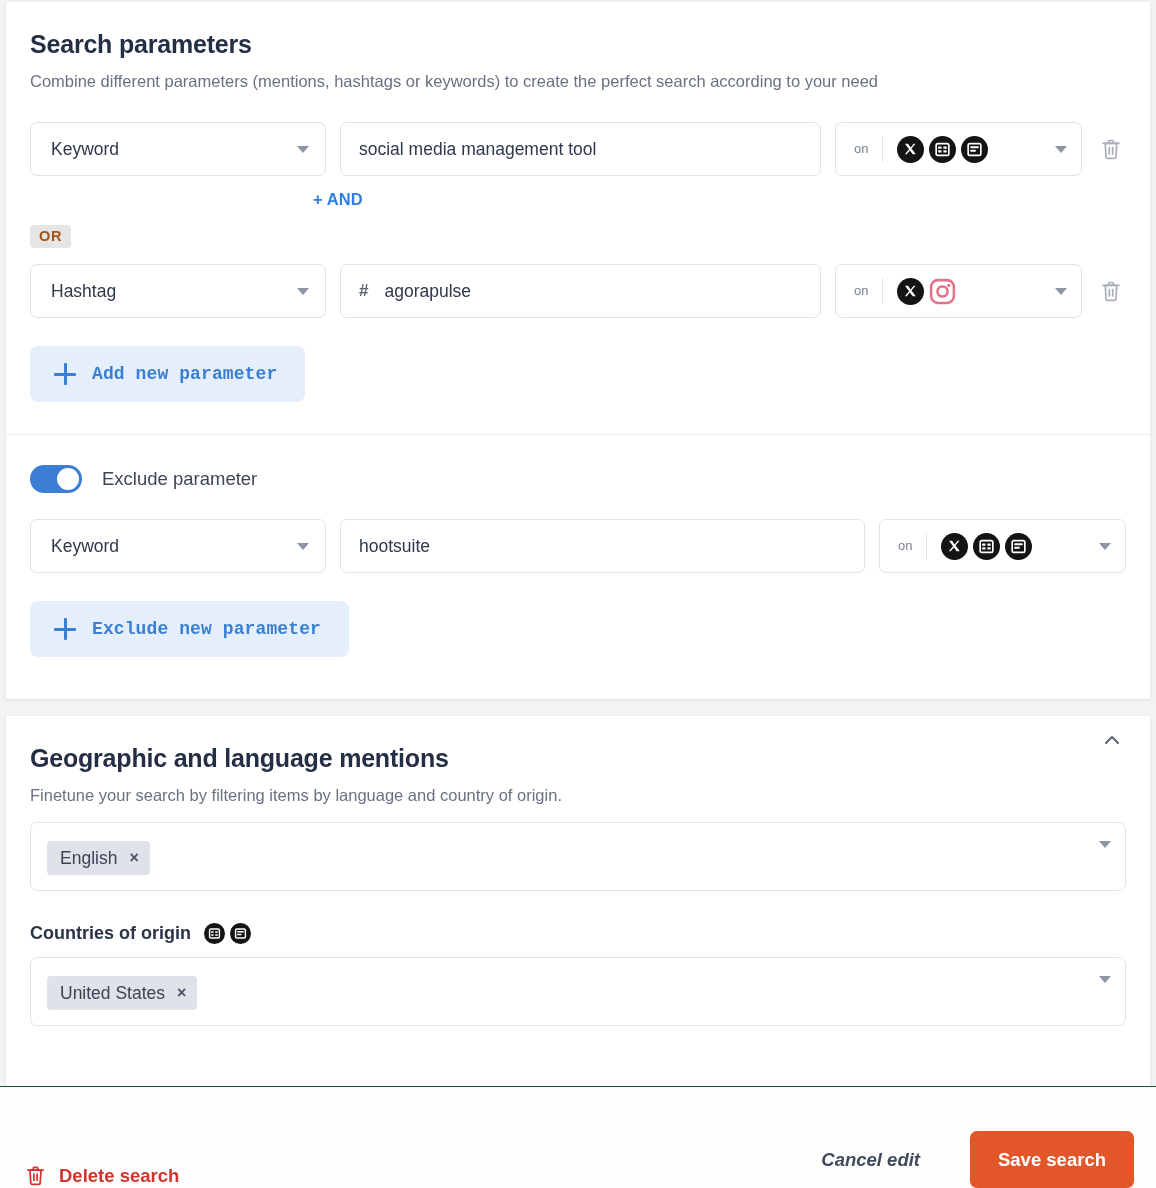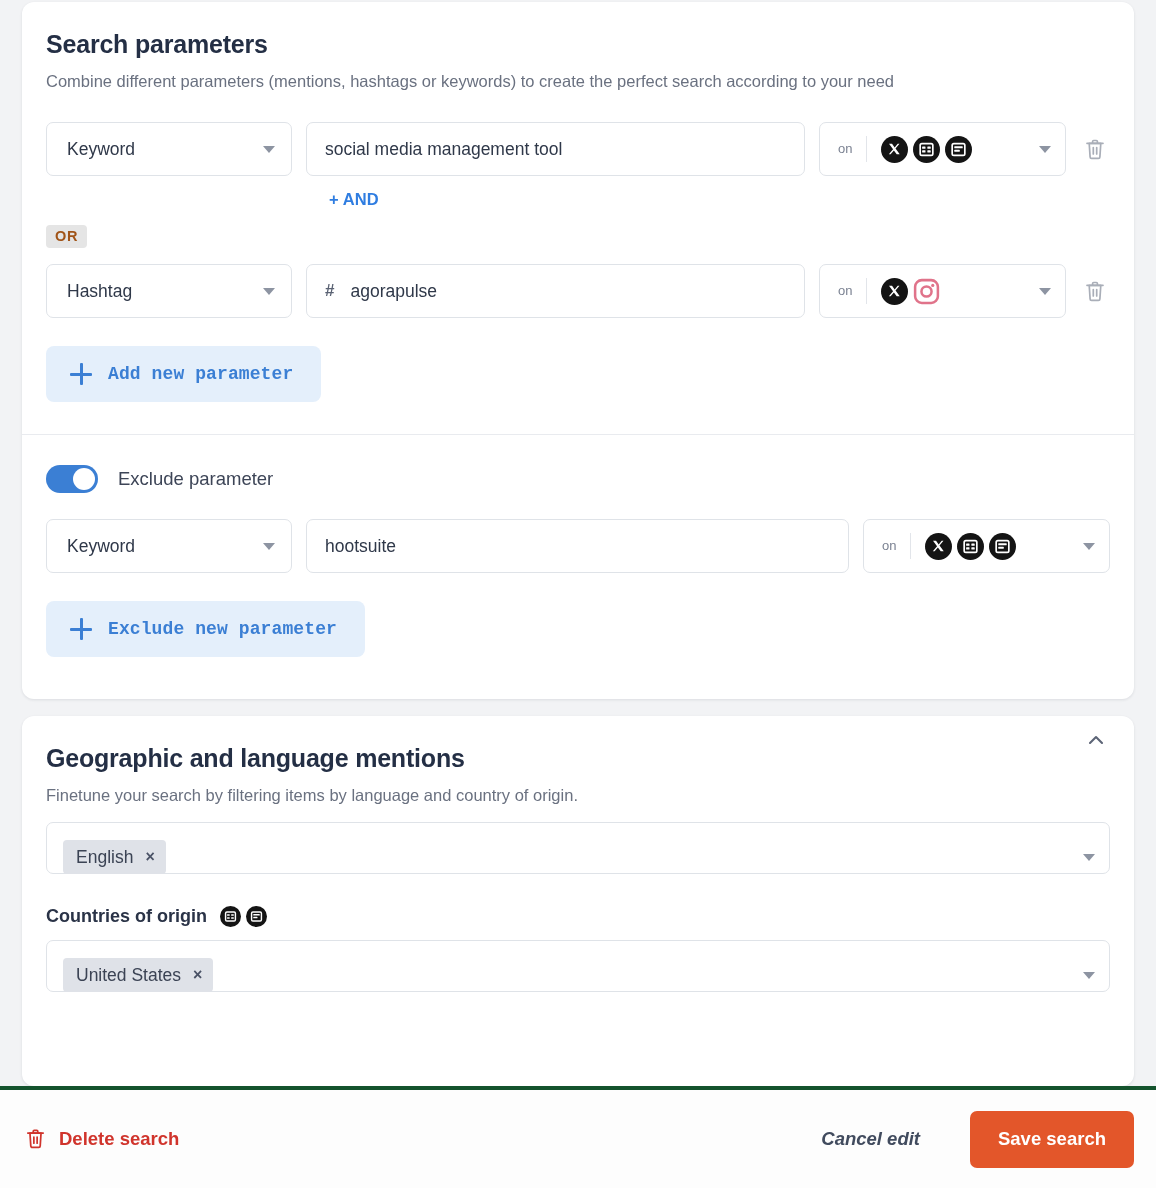--- a/index.html
+++ b/index.html
@@ -14,23 +14,23 @@
   .page {
     position: relative;
     width: 1156px; height: 1188px;
     background: #f2f3f5;
     overflow: hidden;
   }
 
   
   .card {
     background: #ffffff;
-    border-radius: 12px;
+    border-radius: 0;
     box-shadow: 0 1px 3px rgba(22,30,46,.10);
-    margin: 0 22px;
+    margin: 0 6px;
   }
   #card-params { position: absolute; top: 2px; left: 0; right: 0; height: 697px; }
   #card-geo    { position: absolute; top: 716px; left: 0; right: 0; height: 370px; }
 
   .card-inner { padding: 0 24px; }
 
   
   .h-title {
     font-size: 25px;
     font-weight: 700;
@@ -58,21 +58,21 @@
     height: 54px;
     border: 1px solid #dfe3e8;
     border-radius: 7px;
     background: #fff;
     display: flex;
     align-items: center;
     font-size: 17px;
     color: #30394c;
   }
   .sel {
-    width: 246px;
+    width: 296px;
     justify-content: space-between;
     padding: 0 16px 0 20px;
     flex: 0 0 auto;
     cursor: pointer;
   }
   .sel .lbl { font-size: 17.5px; color: #2f3849; }
   .txt {
     flex: 1 1 auto;
     padding: 0 18px;
     min-width: 0;
@@ -210,26 +210,26 @@
     font-weight: 700;
     color: #2a3347;
     display: flex;
     align-items: center;
     gap: 8px;
   }
   .field-label .mini-icons { display: flex; gap: 5px; align-items: center; margin-left: 5px; }
   .mico { width: 21px; height: 21px; display: block; }
 
   .tag-select {
-    height: 52px;
+    height: 69px;
     border: 1px solid #dfe3e8;
     border-radius: 7px;
     background: #fff;
     display: flex;
-    align-items: center;
+    align-items: flex-start;
     padding: 18px 14px 0 16px;
     cursor: pointer;
   }
   .chip {
     background: #dfe2e8;
     border-radius: 4px;
     height: 34px;
     display: inline-flex;
     align-items: center;
     gap: 12px;
@@ -245,23 +245,23 @@
     font-weight: 700;
   }
   .tag-select .caret { margin-left: auto; }
 
   
   .footer {
     position: absolute;
     left: 0; right: 0; bottom: 0;
     height: 102px;
     background: #fdfdfd;
-    border-top: 4px solid #14532d;
+    border-top: 1px solid #14532d;
     display: flex;
-    align-items: center;
+    align-items: flex-end;
     padding: 0 22px 0 24px;
   }
   .delete-btn {
     display: inline-flex; align-items: center; gap: 12px;
     color: #d0342c;
     font-size: 18.5px;
     font-weight: 700;
     background: none; border: none; cursor: pointer;
     font-family: inherit;
     padding: 0;

